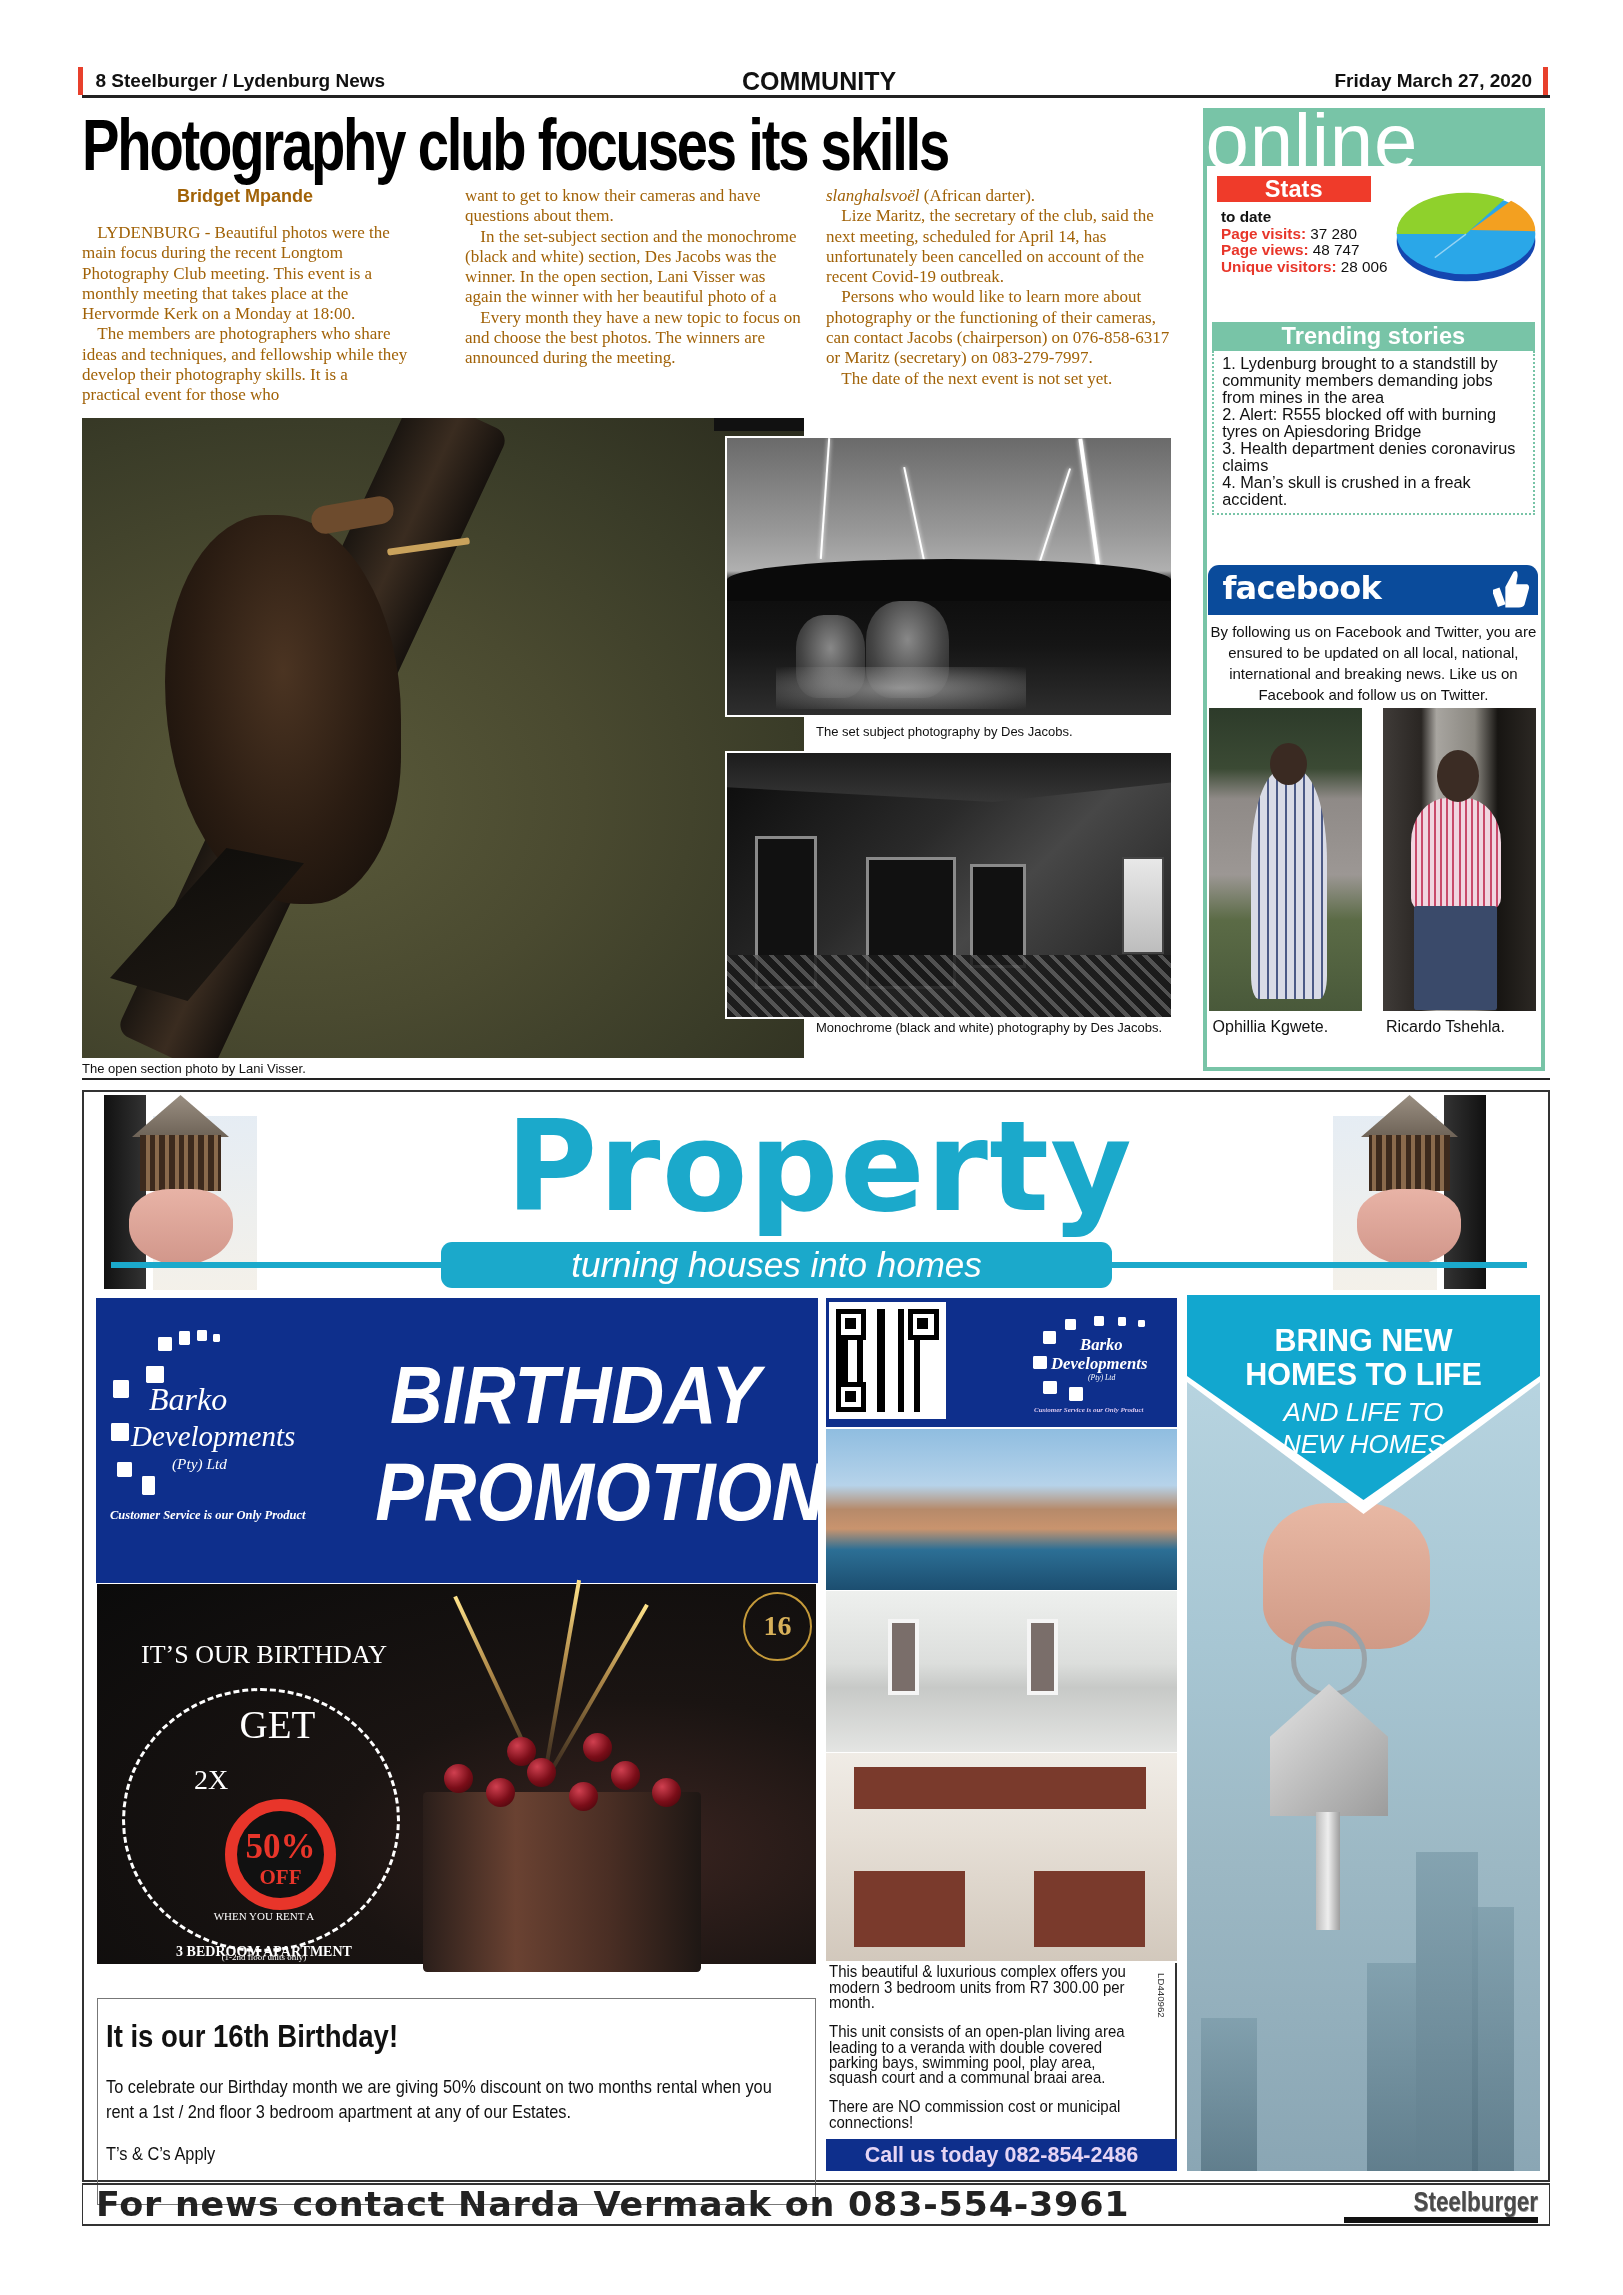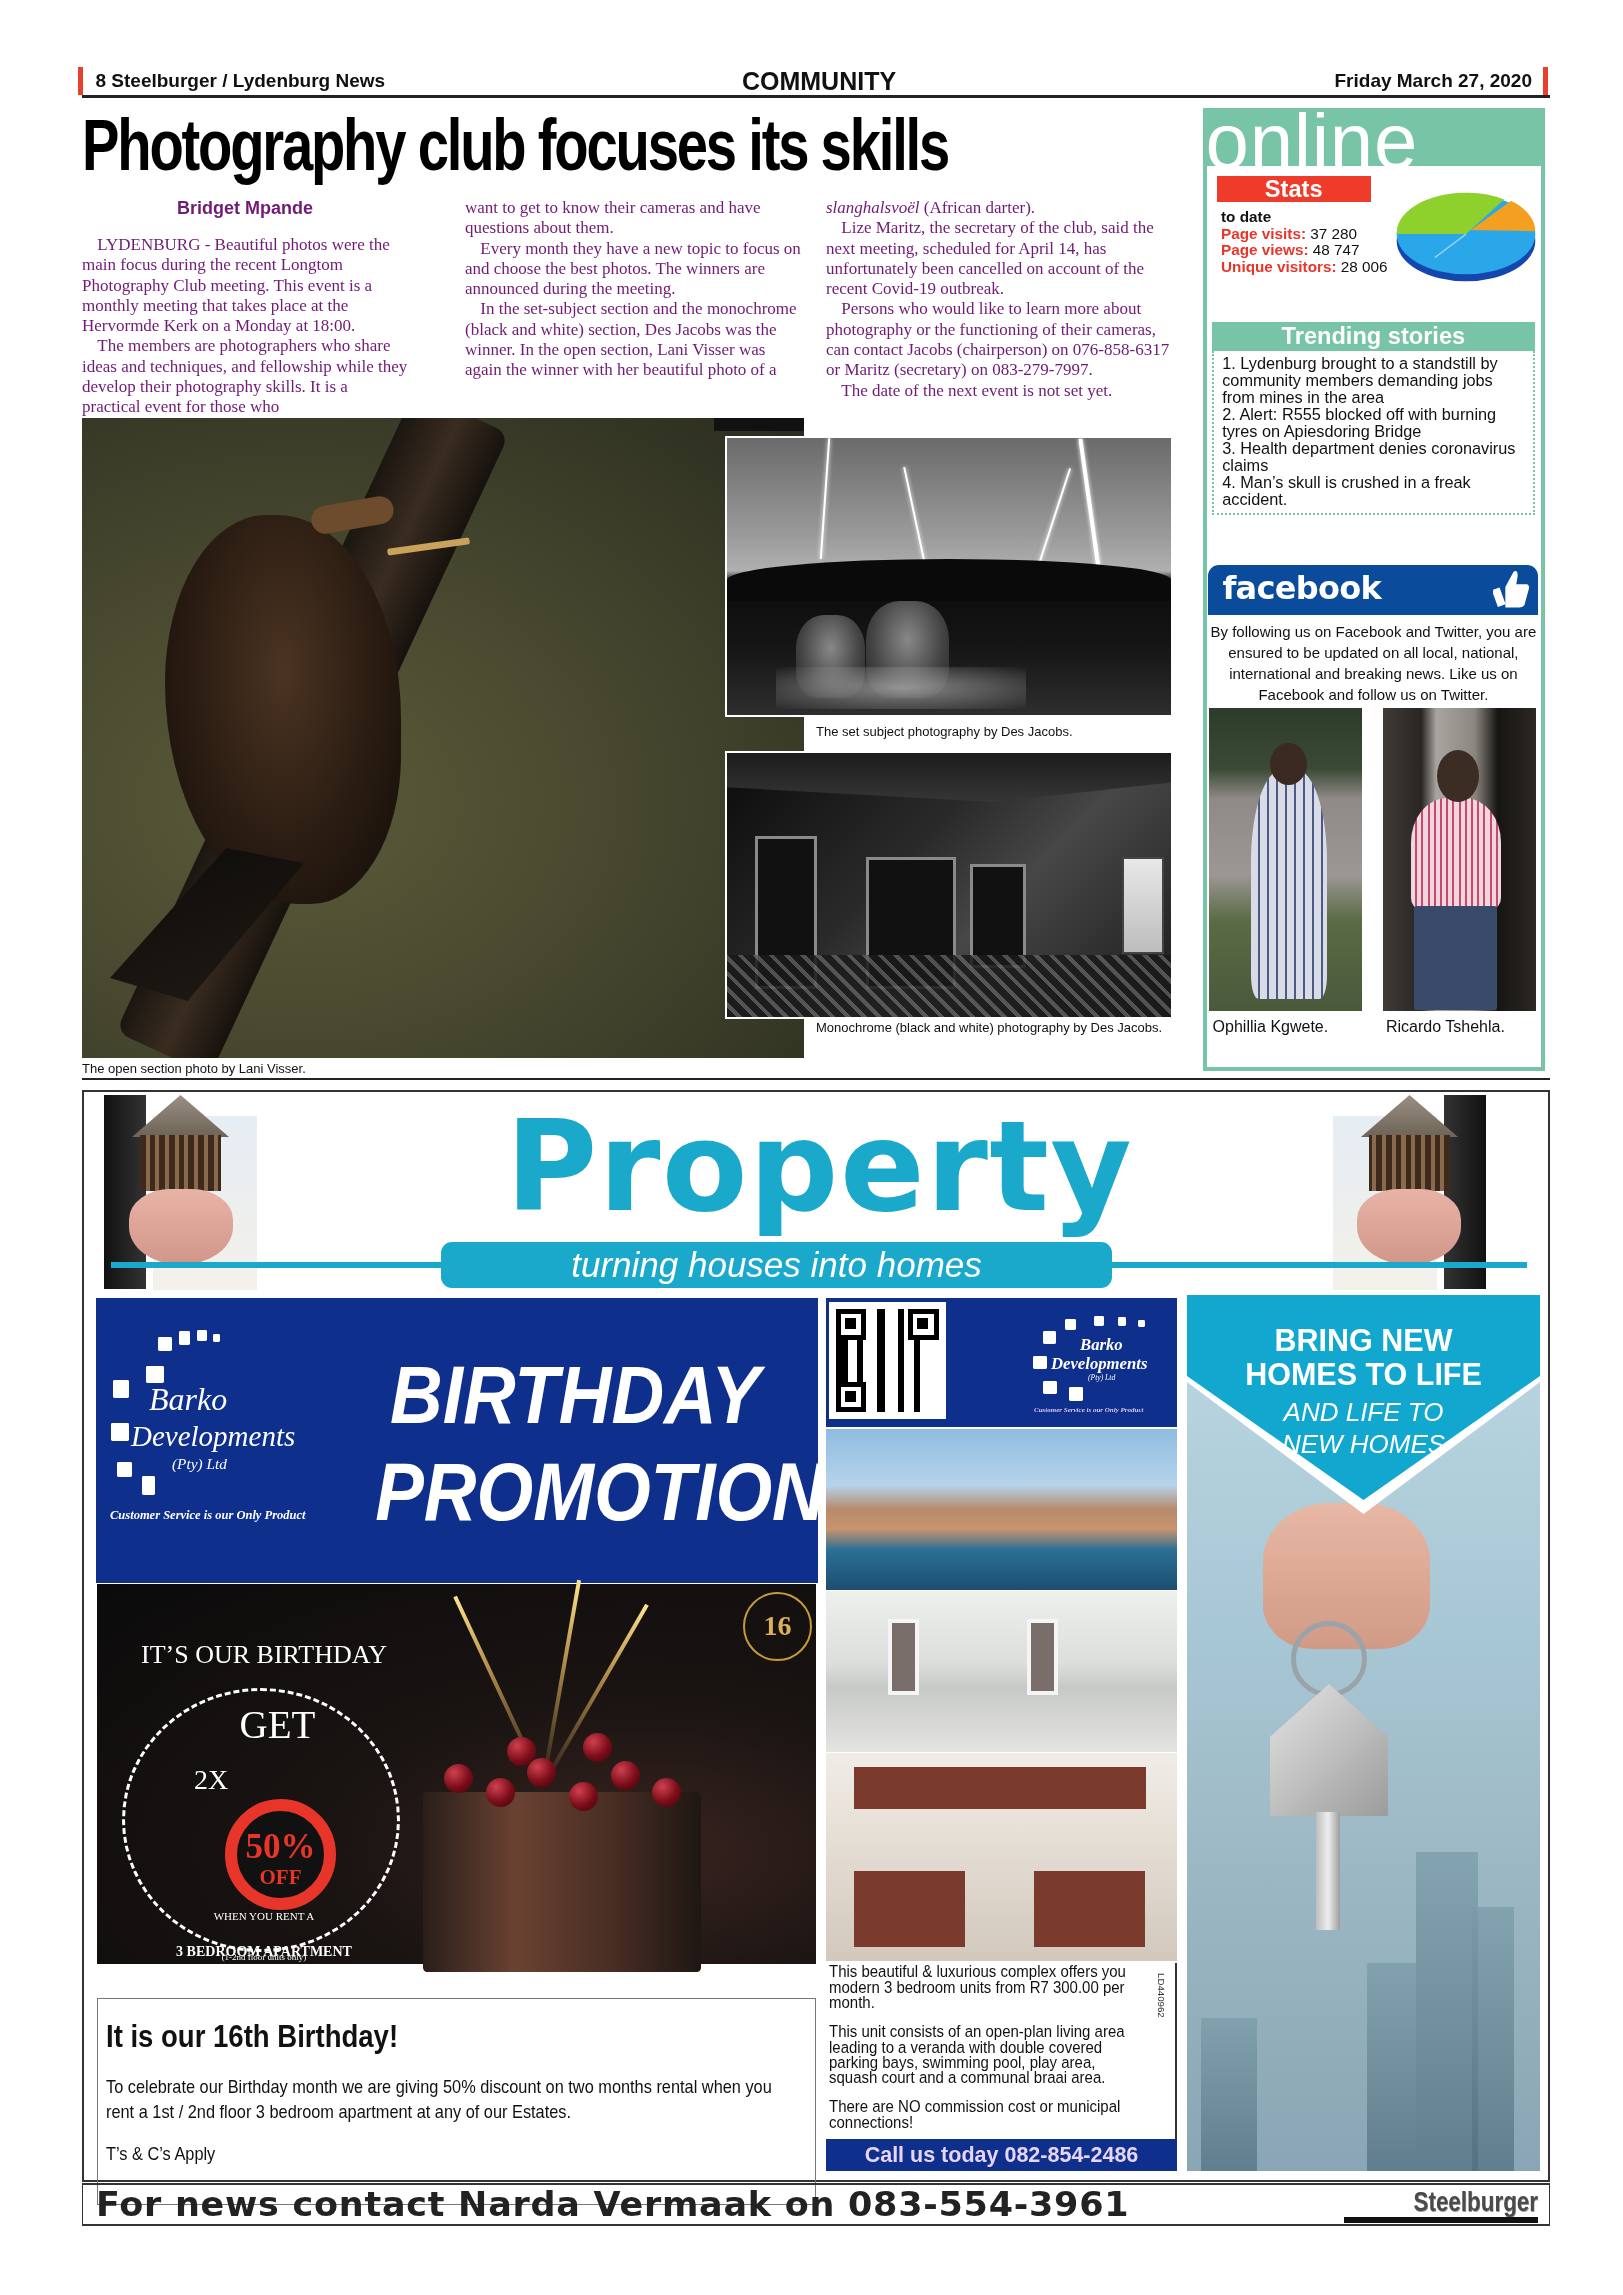--- a/index.html
+++ b/index.html
@@ -10,21 +10,21 @@
   
   .folio { top: 67px; height: 28px; font-weight: bold; font-size: 19px; line-height: 28px; font-family: "Liberation Sans", sans-serif; }
   .folio-left { left: 78px; padding-left: 12.5px; border-left: 5.6px solid #e8402c; }
   .folio-center { left: 722px; width: 194px; text-align: center; font-size: 25px; }
   .folio-right { right: 76px; padding-right: 11px; border-right: 5.6px solid #e8402c; text-align: right; }
   .header-rule { left: 82px; top: 95px; width: 1468px; height: 2.8px; background: #222; }
 
   .headline { left: 82px; top: 104px; width: 1083px; font-family: "Liberation Sans", sans-serif; font-weight: bold; font-size: 72px; line-height: 83px; letter-spacing: -2.8px; transform: scaleX(0.78); transform-origin: left top; white-space: nowrap; color: #000; }
 
   
-  .col { font-family: "Liberation Serif", serif; font-size: 17px; line-height: 20.3px; color: #701a75; margin-top: 12px; }
+  .col { font-family: "Liberation Serif", serif; font-size: 17px; line-height: 20.3px; color: #a16207; }
   .col p { text-indent: 15.3px; }
   .col p.noindent { text-indent: 0; }
   .col1 { left: 82px; top: 186px; width: 326px; }
   .col2 { left: 465px; top: 186px; width: 340px; }
   .col3 { left: 826px; top: 186px; width: 354px; }
   .byline { font-family: "Liberation Sans", sans-serif; font-weight: bold; font-size: 18px; text-align: center; margin-bottom: 16.7px; text-indent: 0 !important; }
 
   
   .photo { overflow: hidden; }
   .bird-photo { left: 82px; top: 418px; width: 722px; height: 640px;
@@ -154,22 +154,22 @@
 
 <h1 class="abs headline">Photography club focuses its skills</h1>
 
 <div class="abs col col1">
   <p class="byline">Bridget Mpande</p>
   <p>LYDENBURG - Beautiful photos were the main focus during the recent Longtom Photography Club meeting. This event is a monthly meeting that takes place at the Hervormde Kerk on a Monday at 18:00.</p>
   <p>The members are photographers who share ideas and techniques, and fellowship while they develop their photography skills. It is a practical event for those who</p>
 </div>
 <div class="abs col col2">
   <p class="noindent">want to get to know their cameras and have questions about them.</p>
+  <p>In the set-subject section and the monochrome (black and white) section, Des Jacobs was the winner. In the open section, Lani Visser was again the winner with her beautiful photo of a</p>
   <p>Every month they have a new topic to focus on and choose the best photos. The winners are announced during the meeting.</p>
-  <p>In the set-subject section and the monochrome (black and white) section, Des Jacobs was the winner. In the open section, Lani Visser was again the winner with her beautiful photo of a</p>
 </div>
 <div class="abs col col3">
   <p class="noindent"><i>slanghalsvoël</i><span> (African darter).</span></p>
   <p>Lize Maritz, the secretary of the club, said the next meeting, scheduled for April 14, has unfortunately been cancelled on account of the recent Covid-19 outbreak.</p>
   <p>Persons who would like to learn more about photography or the functioning of their cameras, can contact Jacobs (chairperson) on 076-858-6317 or Maritz (secretary) on 083-279-7997.</p>
   <p>The date of the next event is not set yet.</p>
 </div>
 
 <div class="abs photo bird-photo">
   <div class="top-strip"></div>

